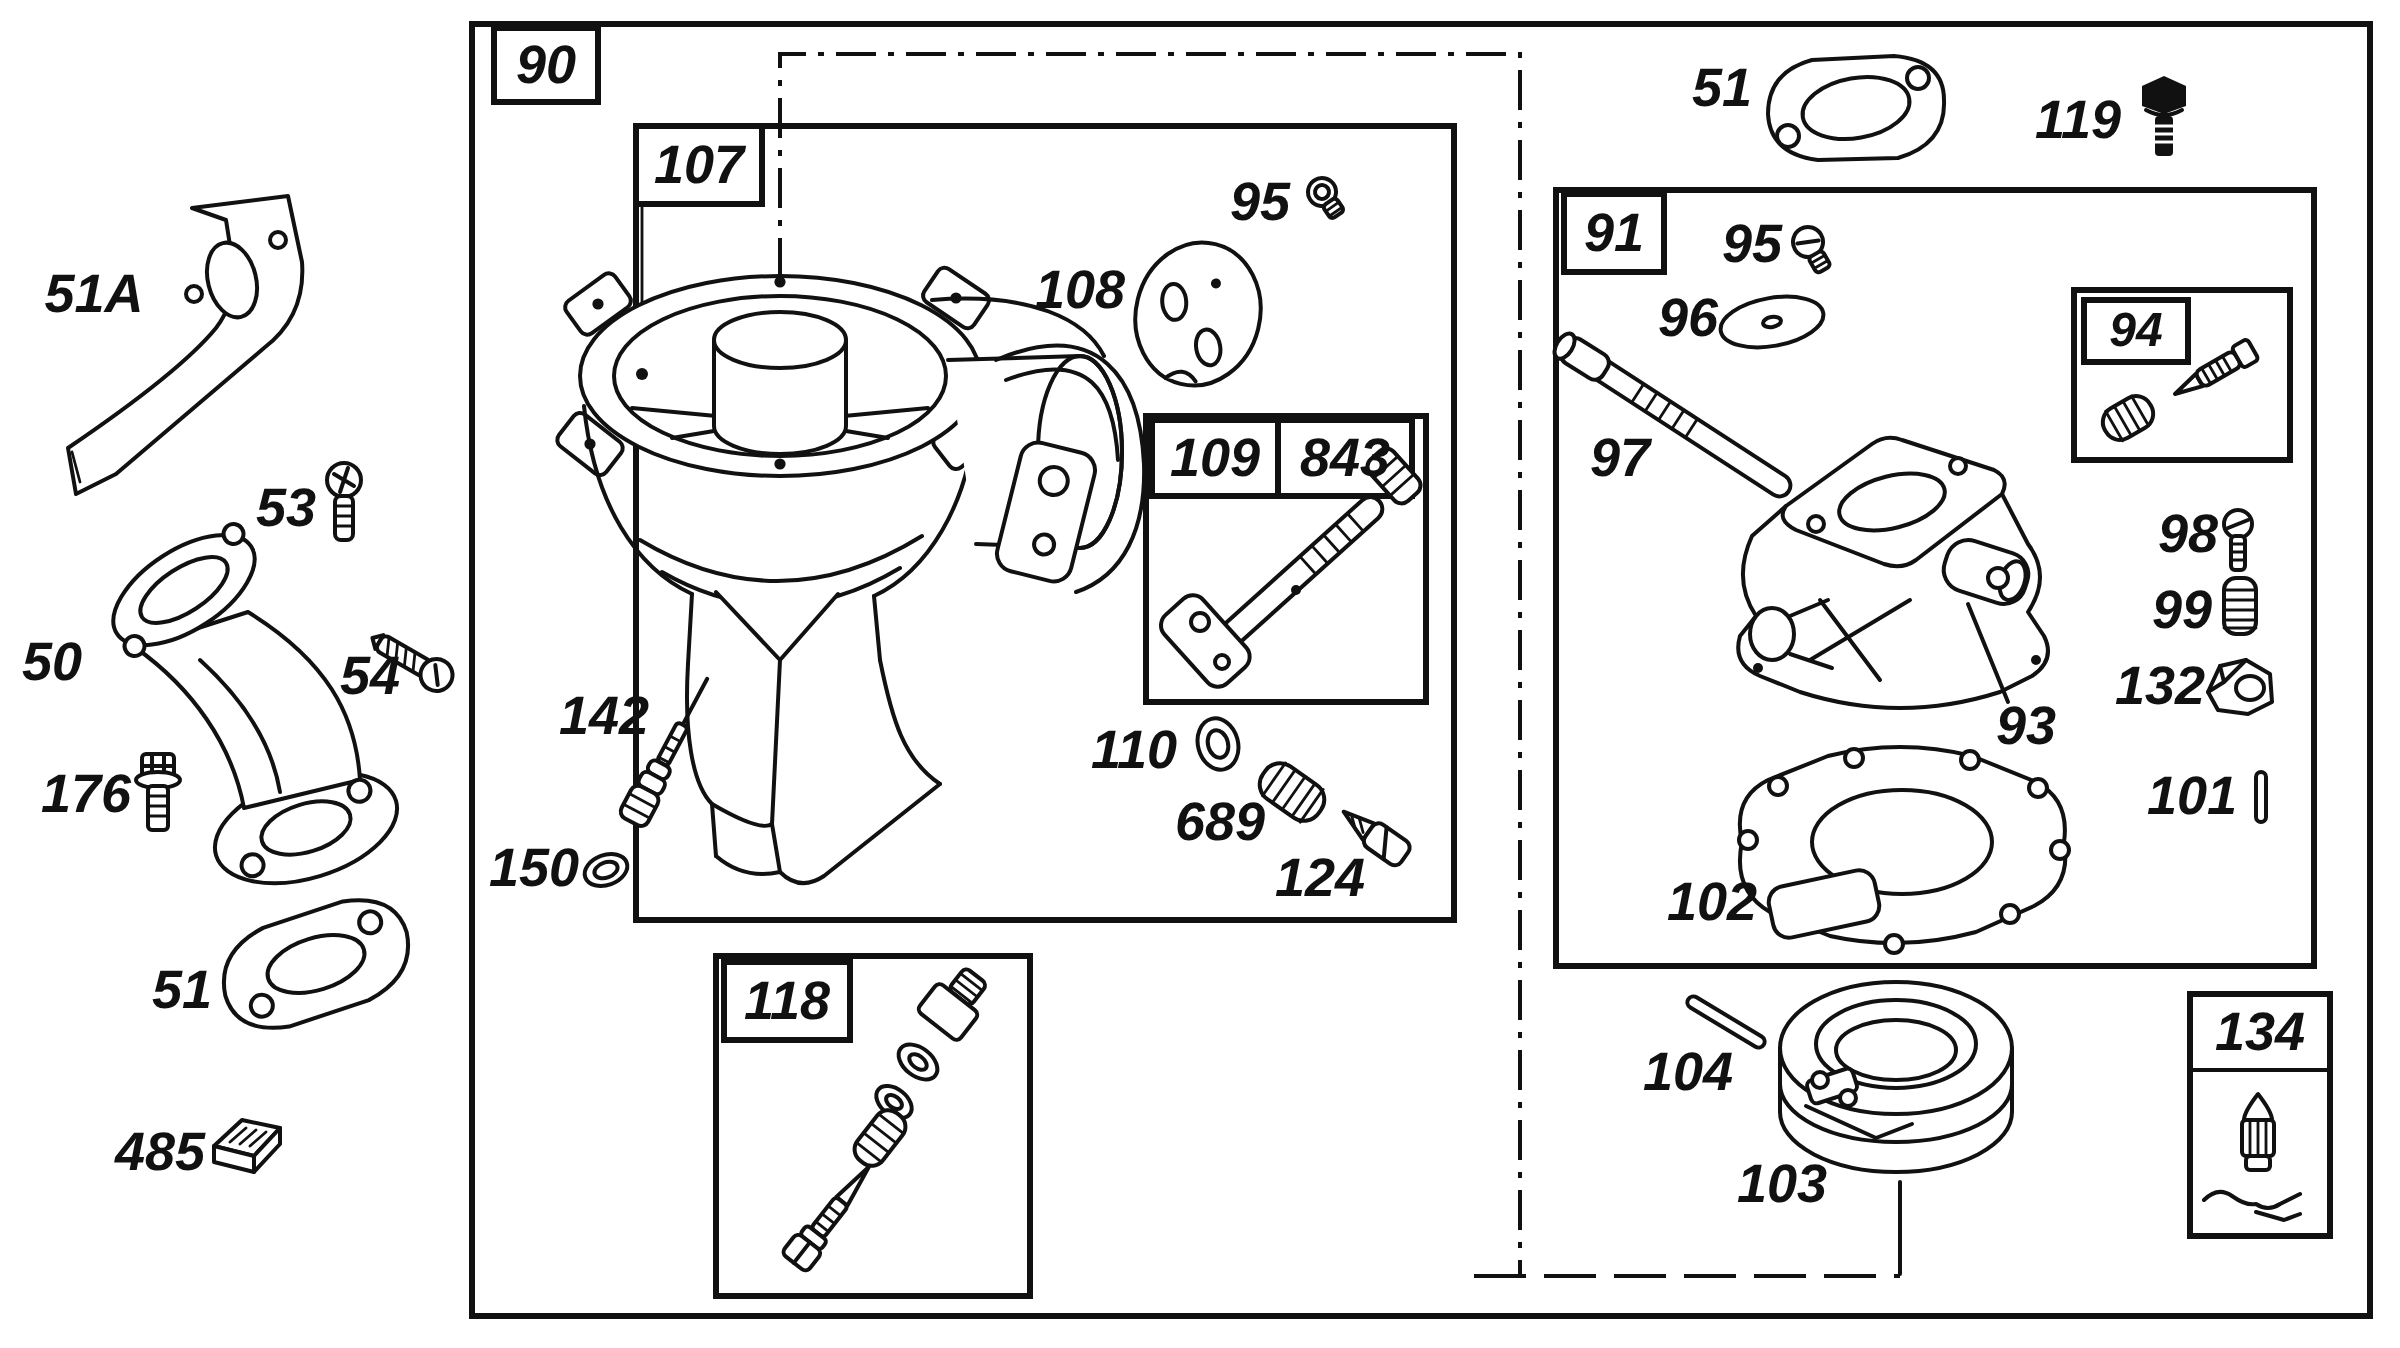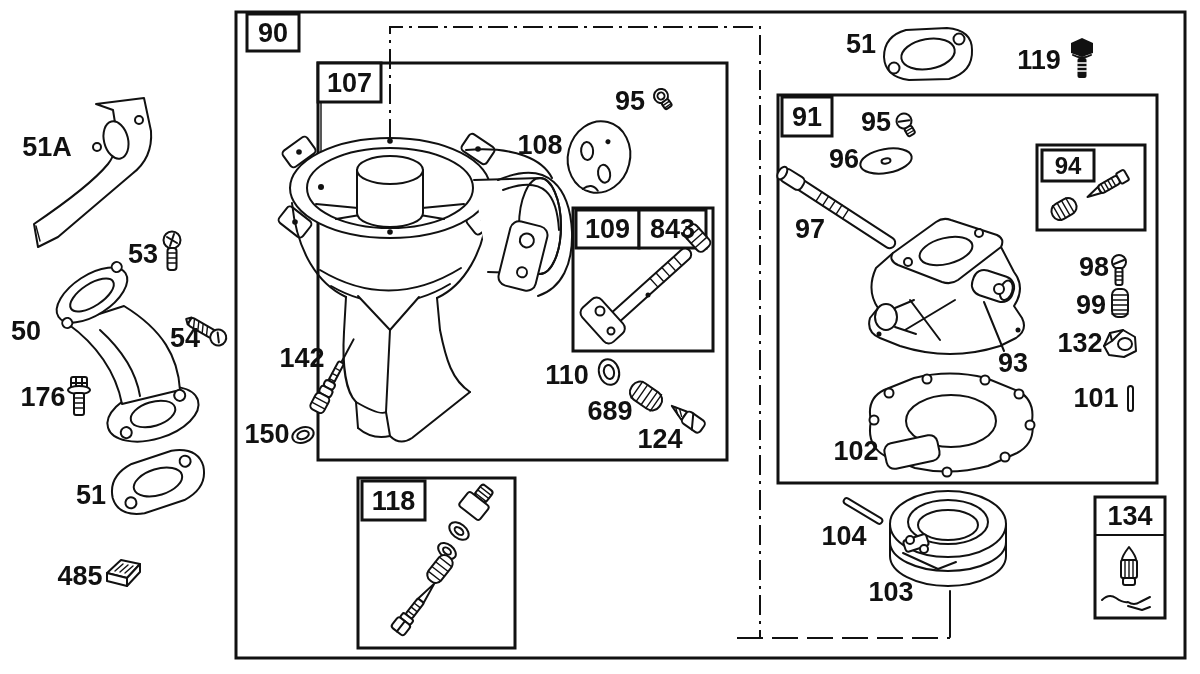--- a/index.html
+++ b/index.html
@@ -1,17 +1,17 @@
 <!DOCTYPE html>
 <html style="--line: #111111; --bg: #ffffff;"><head>
 <meta charset="utf-8">
 <style>
   :root{ --line:#111111; --bg:#ffffff; }
   html,body{margin:0;padding:0;background:var(--bg);}
-  #stage{width:1200px;height:674px;position:relative;background:var(--bg);overflow:hidden;}
+  #stage{width:1200px;height:674px;position:relative;background:var(--bg);overflow:hidden;font-style:italic;}
   svg{display:block;}
   .ln{fill:none;stroke:var(--line);stroke-width:2;stroke-linecap:round;stroke-linejoin:round;}
   .lnw{fill:#fff;stroke:var(--line);stroke-width:2;stroke-linecap:round;stroke-linejoin:round;}
   .thin{stroke-width:1.4;}
   .fb{fill:var(--line);stroke:none;}
   .wthin{fill:none;stroke:#fff;stroke-width:1.4;stroke-linecap:round;}
   .gbox{fill:none;stroke:var(--line);stroke-width:3;}
   .lblbox{fill:#fff;stroke:var(--line);stroke-width:3;}
   .lbl{font-family:"Liberation Sans","DejaVu Sans",sans-serif;font-weight:bold;font-size:27px;fill:var(--line);}
   .sm{font-size:24px;}

